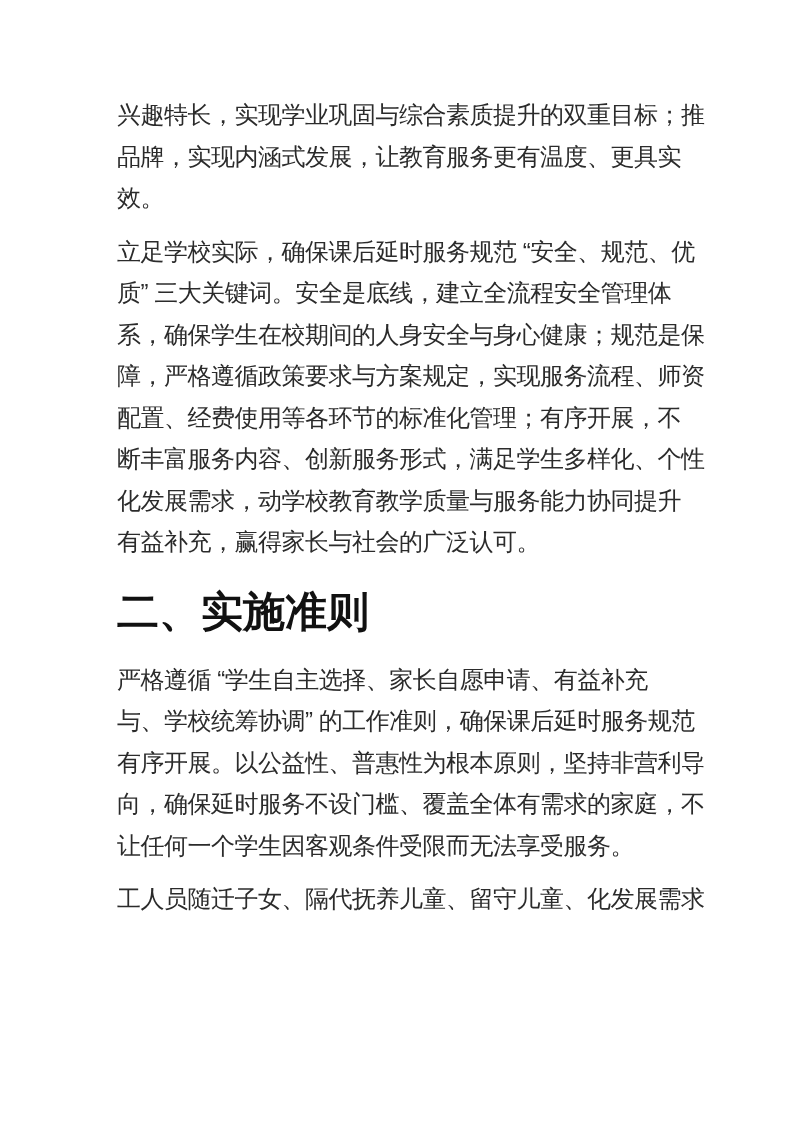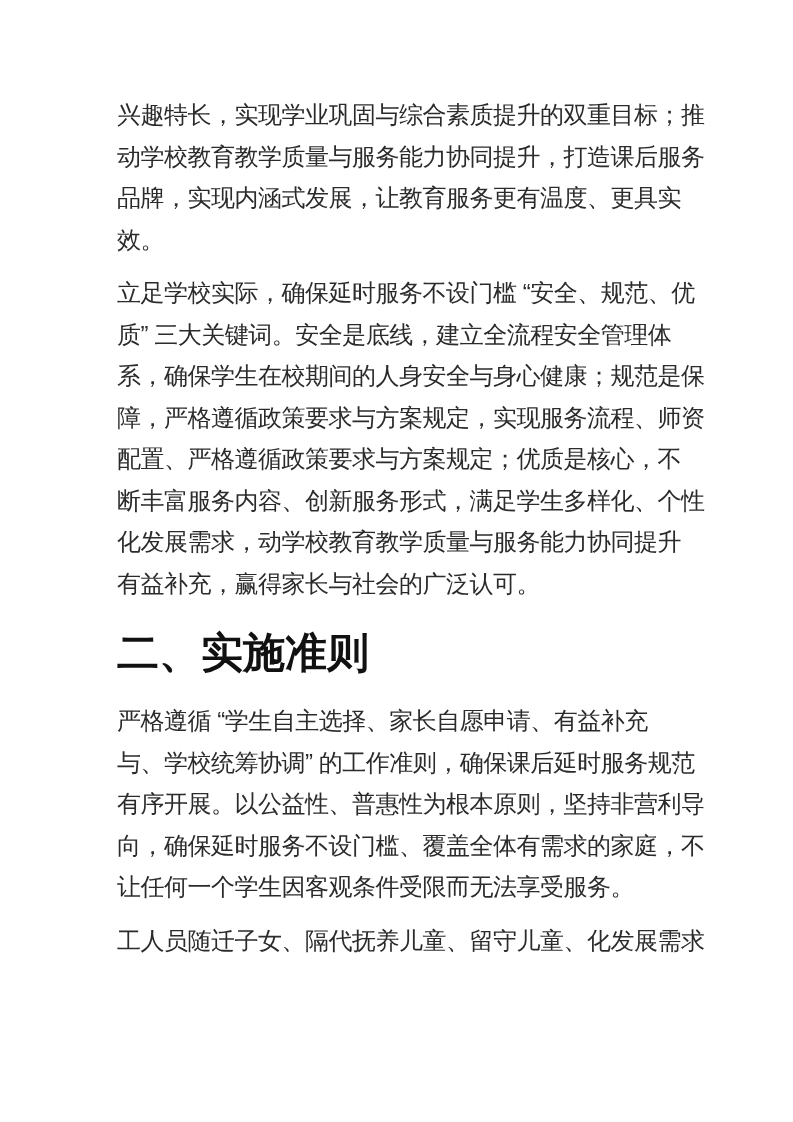--- a/index.html
+++ b/index.html
@@ -37,30 +37,29 @@
     white-space: pre;
   }
 </style>
 </head>
 <body>
 
 <div class="page">
   <div id="doc-content">
       <div class="para">
         <div class="text-line">兴趣特长，实现学业巩固与综合素质提升的双重目标；推</div>
-        <div class="text-line">动学校教育教学质量与服务能力协同提升，打造课后服务</div>
         <div class="text-line">品牌，实现内涵式发展，让教育服务更有温度、更具实</div>
         <div class="text-line">效。</div>
       </div>
       <div class="para">
-        <div class="text-line">立足学校实际，确保延时服务不设门槛 “安全、规范、优</div>
+        <div class="text-line">立足学校实际，确保课后延时服务规范 “安全、规范、优</div>
         <div class="text-line">质” 三大关键词。安全是底线，建立全流程安全管理体</div>
         <div class="text-line">系，确保学生在校期间的人身安全与身心健康；规范是保</div>
         <div class="text-line">障，严格遵循政策要求与方案规定，实现服务流程、师资</div>
-        <div class="text-line">配置、严格遵循政策要求与方案规定；优质是核心，不</div>
+        <div class="text-line">配置、经费使用等各环节的标准化管理；有序开展，不</div>
         <div class="text-line">断丰富服务内容、创新服务形式，满足学生多样化、个性</div>
         <div class="text-line">化发展需求，动学校教育教学质量与服务能力协同提升</div>
         <div class="text-line">有益补充，赢得家长与社会的广泛认可。</div>
       </div>
       <div class="section-heading">二、实施准则</div>
       <div class="para">
         <div class="text-line">严格遵循 “学生自主选择、家长自愿申请、有益补充</div>
         <div class="text-line">与、学校统筹协调” 的工作准则，确保课后延时服务规范</div>
         <div class="text-line">有序开展。以公益性、普惠性为根本原则，坚持非营利导</div>
         <div class="text-line">向，确保延时服务不设门槛、覆盖全体有需求的家庭，不</div>

